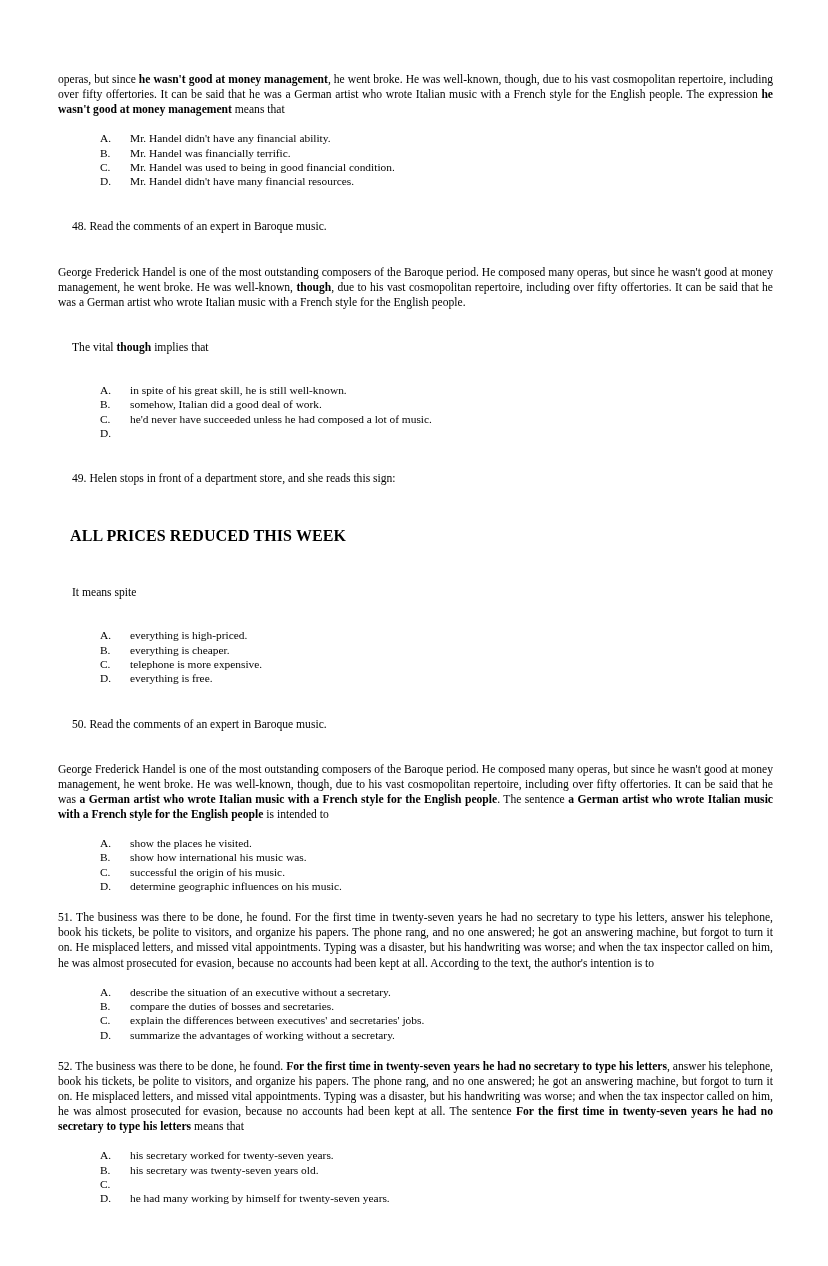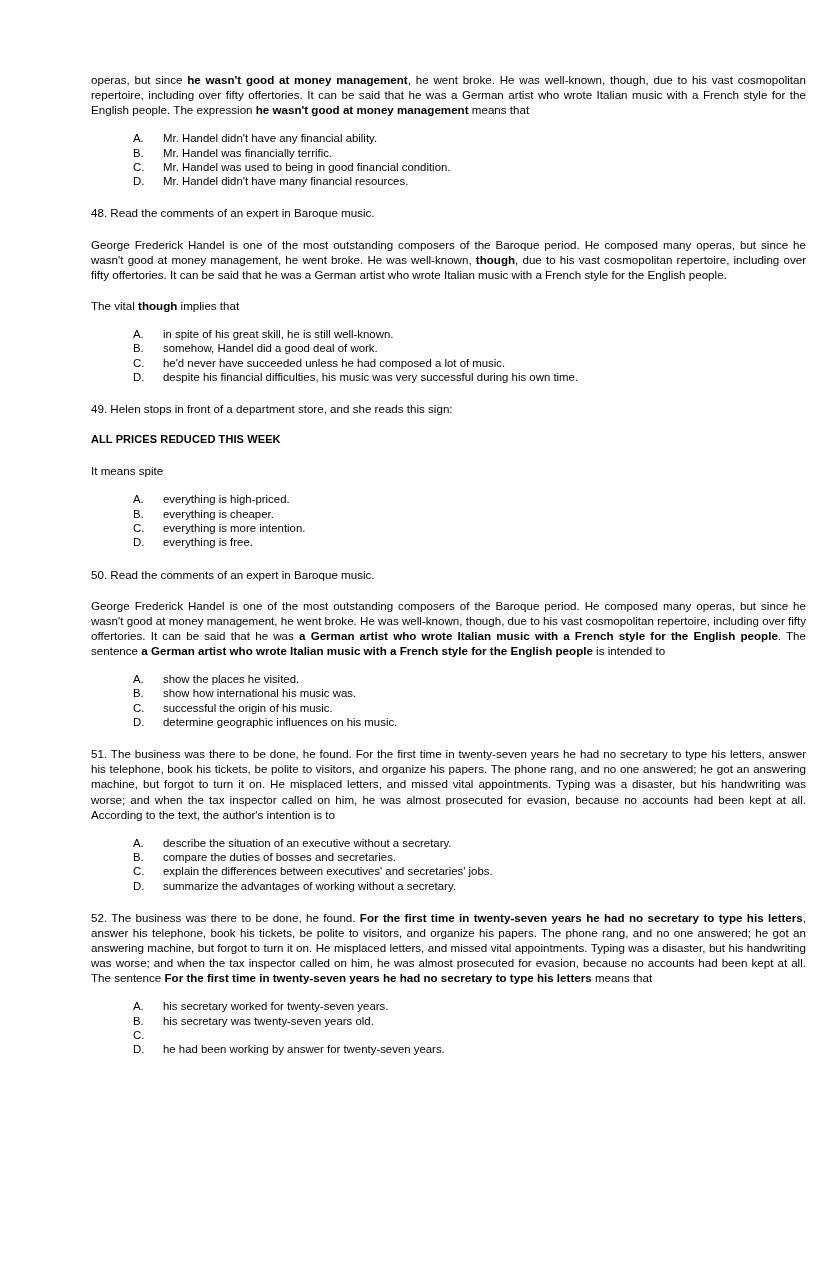--- a/index.html
+++ b/index.html
@@ -16,46 +16,47 @@
   }
   .page {
     position: relative;
     width: 828px;
     height: 1266px;
     background: #ffffff;
     overflow: hidden;
   }
   .content {
     position: absolute;
-    left: 91px;
+    left: 58px;
     top: 72px;
     width: 715px;
+    font-family: Liberation Serif, serif;
   }
   .para {
     font-size: 11.6px;
     line-height: 15.1px;
     text-align: justify;
     text-justify: inter-word;
     margin: 0;
     word-spacing: 0px;
   }
   .para.lead {
     text-align: justify;
   }
   .stem {
     font-size: 11.6px;
     line-height: 15.1px;
     text-align: left;
-    margin: 0;
+    margin: 14px;
   }
   .sign {
-    font-size: 11px;
+    font-size: 16px;
     line-height: 15.1px;
     font-weight: bold;
-    margin: 0;
+    margin: 12px;
     letter-spacing: 0.1px;
   }
   b, .b {
     font-weight: bold;
   }
   .options {
     margin: 0;
     padding: 0;
     list-style: none;
   }
@@ -121,29 +122,28 @@
 
     <div class="gap-opts"></div>
 
     <ul class="options">
       <li class="opt">
           <span class="opt-letter">A.</span>
           <span class="opt-text">in spite of his great skill, he is still well-known.</span>
         </li>
       <li class="opt">
           <span class="opt-letter">B.</span>
-          <span class="opt-text">somehow, Handel did a good deal of work.</span>
+          <span class="opt-text">somehow, Italian did a good deal of work.</span>
         </li>
       <li class="opt">
           <span class="opt-letter">C.</span>
           <span class="opt-text">he'd never have succeeded unless he had composed a lot of music.</span>
         </li>
       <li class="opt">
           <span class="opt-letter">D.</span>
-          <span class="opt-text">despite his financial difficulties, his music was very successful during his own time.</span>
         </li>
     </ul>
 
     <div class="gap-after-opts"></div>
 
     <p class="stem">49. Helen stops in front of a department store, and she reads this sign:</p>
 
     <div class="gap-q"></div>
 
     <p class="sign">ALL PRICES REDUCED THIS WEEK</p>
@@ -158,21 +158,21 @@
       <li class="opt">
           <span class="opt-letter">A.</span>
           <span class="opt-text">everything is high-priced.</span>
         </li>
       <li class="opt">
           <span class="opt-letter">B.</span>
           <span class="opt-text">everything is cheaper.</span>
         </li>
       <li class="opt">
           <span class="opt-letter">C.</span>
-          <span class="opt-text">everything is more intention.</span>
+          <span class="opt-text">telephone is more expensive.</span>
         </li>
       <li class="opt">
           <span class="opt-letter">D.</span>
           <span class="opt-text">everything is free.</span>
         </li>
     </ul>
 
     <div class="gap-after-opts"></div>
 
     <p class="stem">50. Read the comments of an expert in Baroque music.</p>
@@ -240,18 +240,18 @@
         </li>
       <li class="opt">
           <span class="opt-letter">B.</span>
           <span class="opt-text">his secretary was twenty-seven years old.</span>
         </li>
       <li class="opt">
           <span class="opt-letter">C.</span>
         </li>
       <li class="opt">
           <span class="opt-letter">D.</span>
-          <span class="opt-text">he had been working by answer for twenty-seven years.</span>
+          <span class="opt-text">he had many working by himself for twenty-seven years.</span>
         </li>
     </ul>
 
   </div>
 </div>
 
 </body></html>

